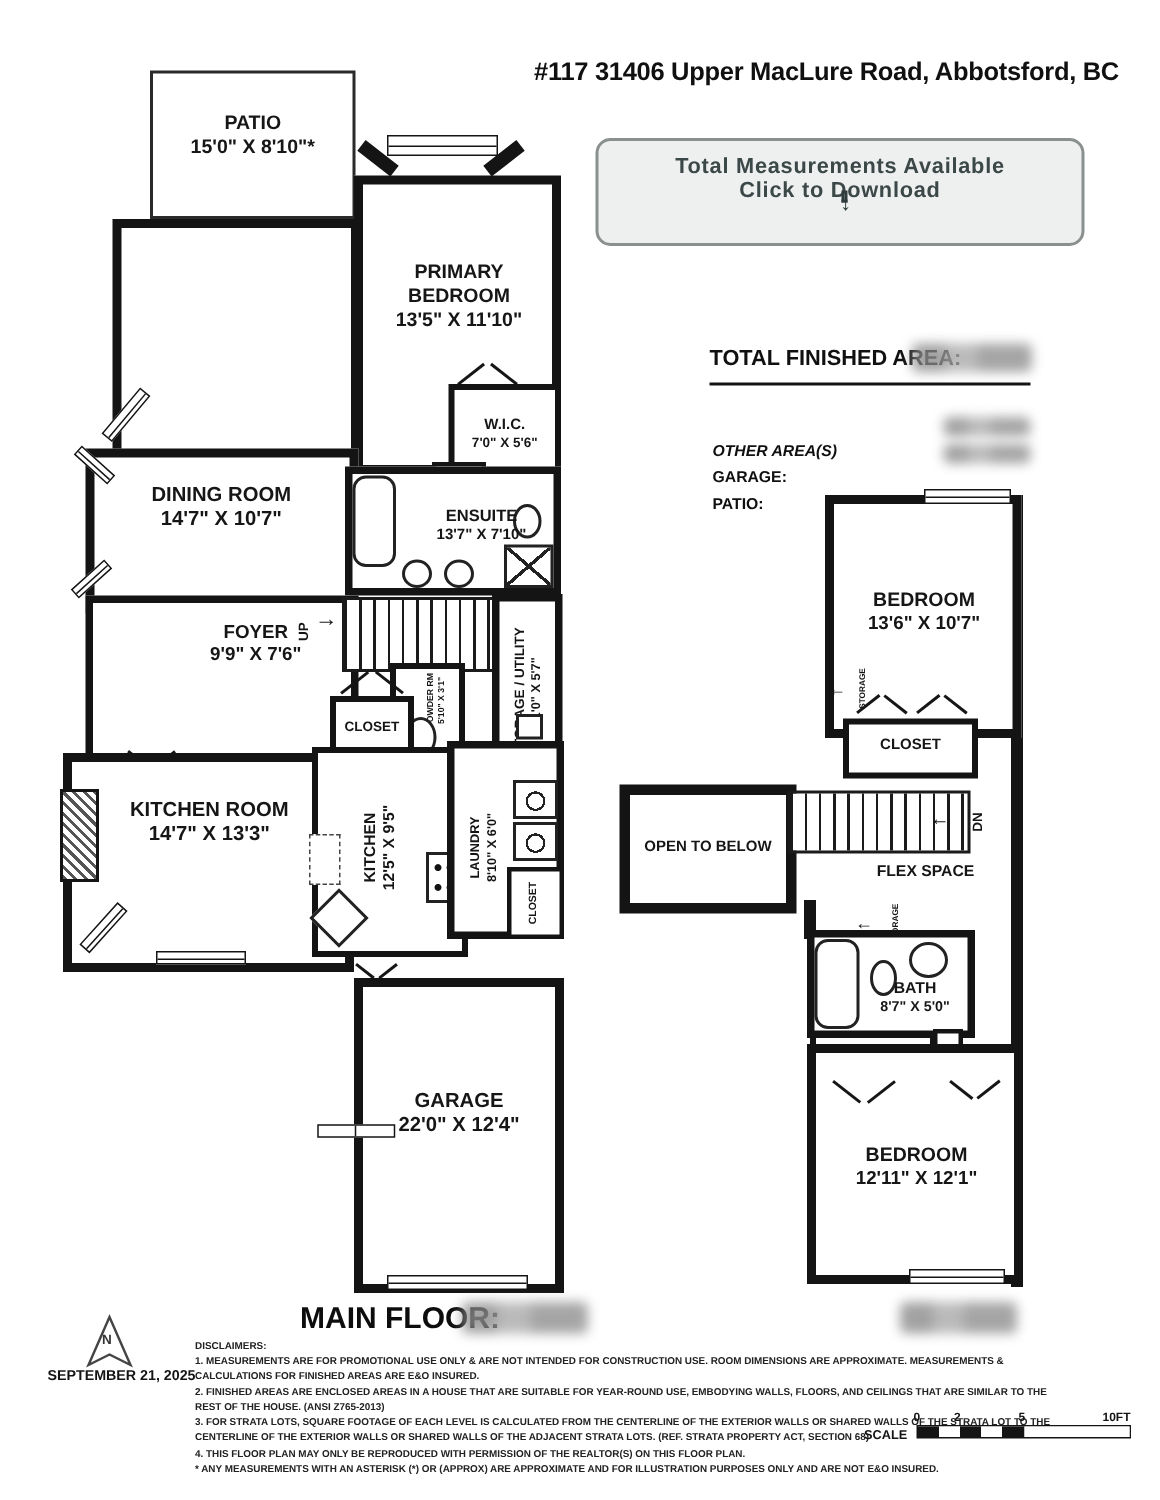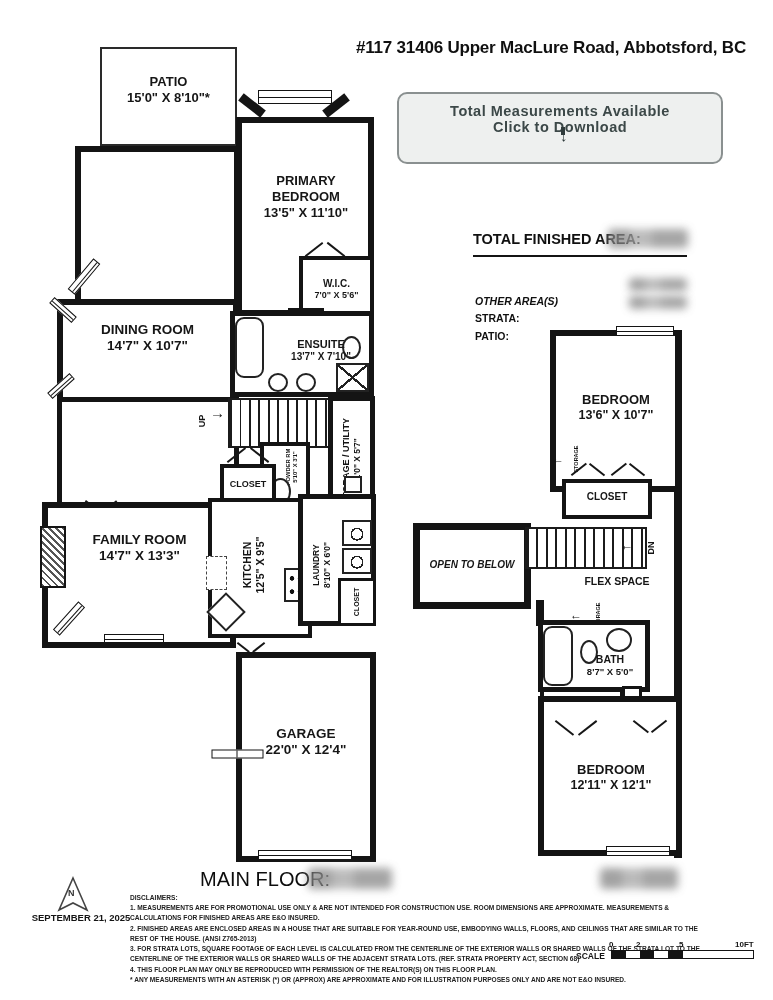--- a/index.html
+++ b/index.html
@@ -59,21 +59,21 @@
   .dl-icon .shaft { position:absolute; left:0; right:0; top:-6px; font-size:15px; line-height:14px; color:#2f3b3b; }
   .dl-icon .tray { position:absolute; bottom:0; left:1px; right:1px; height:8px;
                    border:2px solid #2f3b3b; border-top:none; }
   
   .sum-big { position:absolute; font-size:14.5px; font-weight:bold; color:#101010; }
   .sum-sm  { position:absolute; font-size:10.5px; font-weight:bold; color:#101010;margin-top:32px; }
   .ital { font-style: italic; }
   .smudge { position:absolute; border-radius:4px; opacity:.8; filter: blur(4px);
             background: linear-gradient(90deg,#8b8b8b 0 28%, #a9a9a9 28% 55%, #8f8f8f 55% 100%); }
   
-  .floor-lbl { position:absolute; font-size:20px; font-weight:normal; color:#0d0d0d; }
+  .floor-lbl { position:absolute; font-size:20px; font-weight:bold; color:#0d0d0d; }
   .disc { position:absolute; width:572px; font-size:6.6px; font-weight:bold; color:#222; line-height:1.55; }
   .scale-tick { position:absolute; font-size:8px; font-weight:bold; }
   .scale-bar { position:absolute; height:9px; border:1px solid #141414; display:flex; }
   .scale-bar .sb { height:100%; } .sb.k { background:#141414; } .sb.w { background:#fff; }
   .date-lbl { position:absolute; font-size:9.5px; font-weight:bold; text-align:center; }
   .north { position:absolute; }
 </style>
 </head>
 <body>
 
@@ -84,21 +84,21 @@
   <div class="dl-btn" style="left:397px; top:92px; width:326px; height:72px;">
     <span class="ln">Total Measurements Available</span>
     <span class="ln">Click to Download</span>
     <span class="dl-icon"><span class="shaft">↓</span><span class="tray"></span></span>
   </div>
 
   <div class="sum-big" style="left:473px; top:231px;">TOTAL FINISHED AREA:</div>
   <div class="smudge" style="left:608px; top:229px; width:80px; height:19px;"></div>
   <div class="wall" style="left:473px; top:255px; width:214px; height:2px;"></div>
   <div class="sum-sm ital" style="left:475px; top:263px;">OTHER AREA(S)</div>
-  <div class="sum-sm" style="left:475px; top:280px;">STRATA:</div>
+  <div class="sum-sm" style="left:475px; top:280px;">GARAGE:</div>
   <div class="smudge" style="left:629px; top:278px; width:58px; height:13px;"></div>
   <div class="sum-sm" style="left:475px; top:298px;">PATIO:</div>
   <div class="smudge" style="left:629px; top:296px; width:58px; height:13px;"></div>
 
   <div class="room thin" style="left:100px; top:47px; width:137px; height:99px;"></div>
   <div class="lbl" style="left:102px; top:74px; width:133px; font-size:13px;">
     <span>PATIO</span>
     <span>15'0" X 8'10"*</span>
   </div>
 
@@ -141,20 +141,24 @@
   <div class="circ" style="left:268px; top:373px; width:20px; height:19px;"></div>
   <div class="circ" style="left:296px; top:373px; width:20px; height:19px;"></div>
   <div class="circ" style="left:342px; top:336px; width:19px; height:23px;"></div>
   <div class="xbox" style="left:336px; top:363px; width:33px; height:29px;"></div>
   <div class="lbl" style="left:272px; top:338px; width:98px; font-size:11px;">
     <span>ENSUITE</span>
     <span style="font-size:10px;">13'7" X 7'10"</span>
   </div>
 
   <div class="room b5" style="left:57px; top:397px; width:182px; height:124px;"></div>
+  <div class="lbl" style="left:118px; top:414px; width:105px; font-size:12.5px;">
+    <span>FOYER</span>
+    <span>9'9" X 7'6"</span>
+  </div>
   <div class="vdoor" style="left:86px; top:500px; width:30px;">
       <i class="l"></i>
       <i class="r"></i>
     </div>
 
   <div class="stairs" style="left:228px; top:398px; width:102px; height:50px;"></div>
   <div class="vwrap" style="left:196px; top:408px; width:14px; height:26px;">
     <div class="vrot" style="font-size:9px;">
         <span>UP</span>
       </div>
@@ -185,21 +189,21 @@
   <div class="vdoor up" style="left:228px; top:450px; width:40px;">
       <i class="l"></i>
       <i class="r"></i>
     </div>
   <div class="lbl" style="left:222px; top:479px; width:52px; font-size:9px;">
     <span>CLOSET</span>
   </div>
 
   <div class="room" style="left:42px; top:502px; width:194px; height:146px;"></div>
   <div class="lbl" style="left:62px; top:532px; width:155px; font-size:13.5px;">
-    <span>FAMILY ROOM</span>
+    <span>KITCHEN ROOM</span>
     <span>14'7" X 13'3"</span>
   </div>
   <div class="hatch" style="left:40px; top:526px; width:26px; height:62px;"></div>
   <div class="win" style="left:50px; top:614px; width:38px; height:9px; transform:rotate(-48deg);"></div>
   <div class="win" style="left:104px; top:634px; width:60px; height:9px;"></div>
 
   <div class="room b4" style="left:208px; top:498px; width:104px; height:140px;"></div>
   <div class="vwrap" style="left:228px; top:505px; width:52px; height:120px;">
     <div class="vrot" style="width:110px; font-size:10.5px;">
       <span>KITCHEN</span>
@@ -261,21 +265,21 @@
     </div>
   <div class="vdoor up" style="left:612px; top:463px; width:32px;">
       <i class="l"></i>
       <i class="r"></i>
     </div>
   <div class="lbl" style="left:566px; top:491px; width:82px; font-size:10px;">
     <span>CLOSET</span>
   </div>
 
   <div class="room" style="left:413px; top:523px; width:118px; height:86px; border-width:7px;"></div>
-  <div class="lbl" style="left:421px; top:559px; width:102px; font-size:10px;font-style:italic;">
+  <div class="lbl" style="left:421px; top:559px; width:102px; font-size:10px;">
     <span>OPEN TO BELOW</span>
   </div>
 
   <div class="stairs" style="left:525px; top:527px; width:122px; height:42px;"></div>
   <div class="vwrap" style="left:645px; top:535px; width:14px; height:26px;">
     <div class="vrot" style="font-size:9px;">
         <span>DN</span>
       </div>
   </div>
   <div class="arrow" style="left:620px; top:538px; font-size:13px;">←</div>

